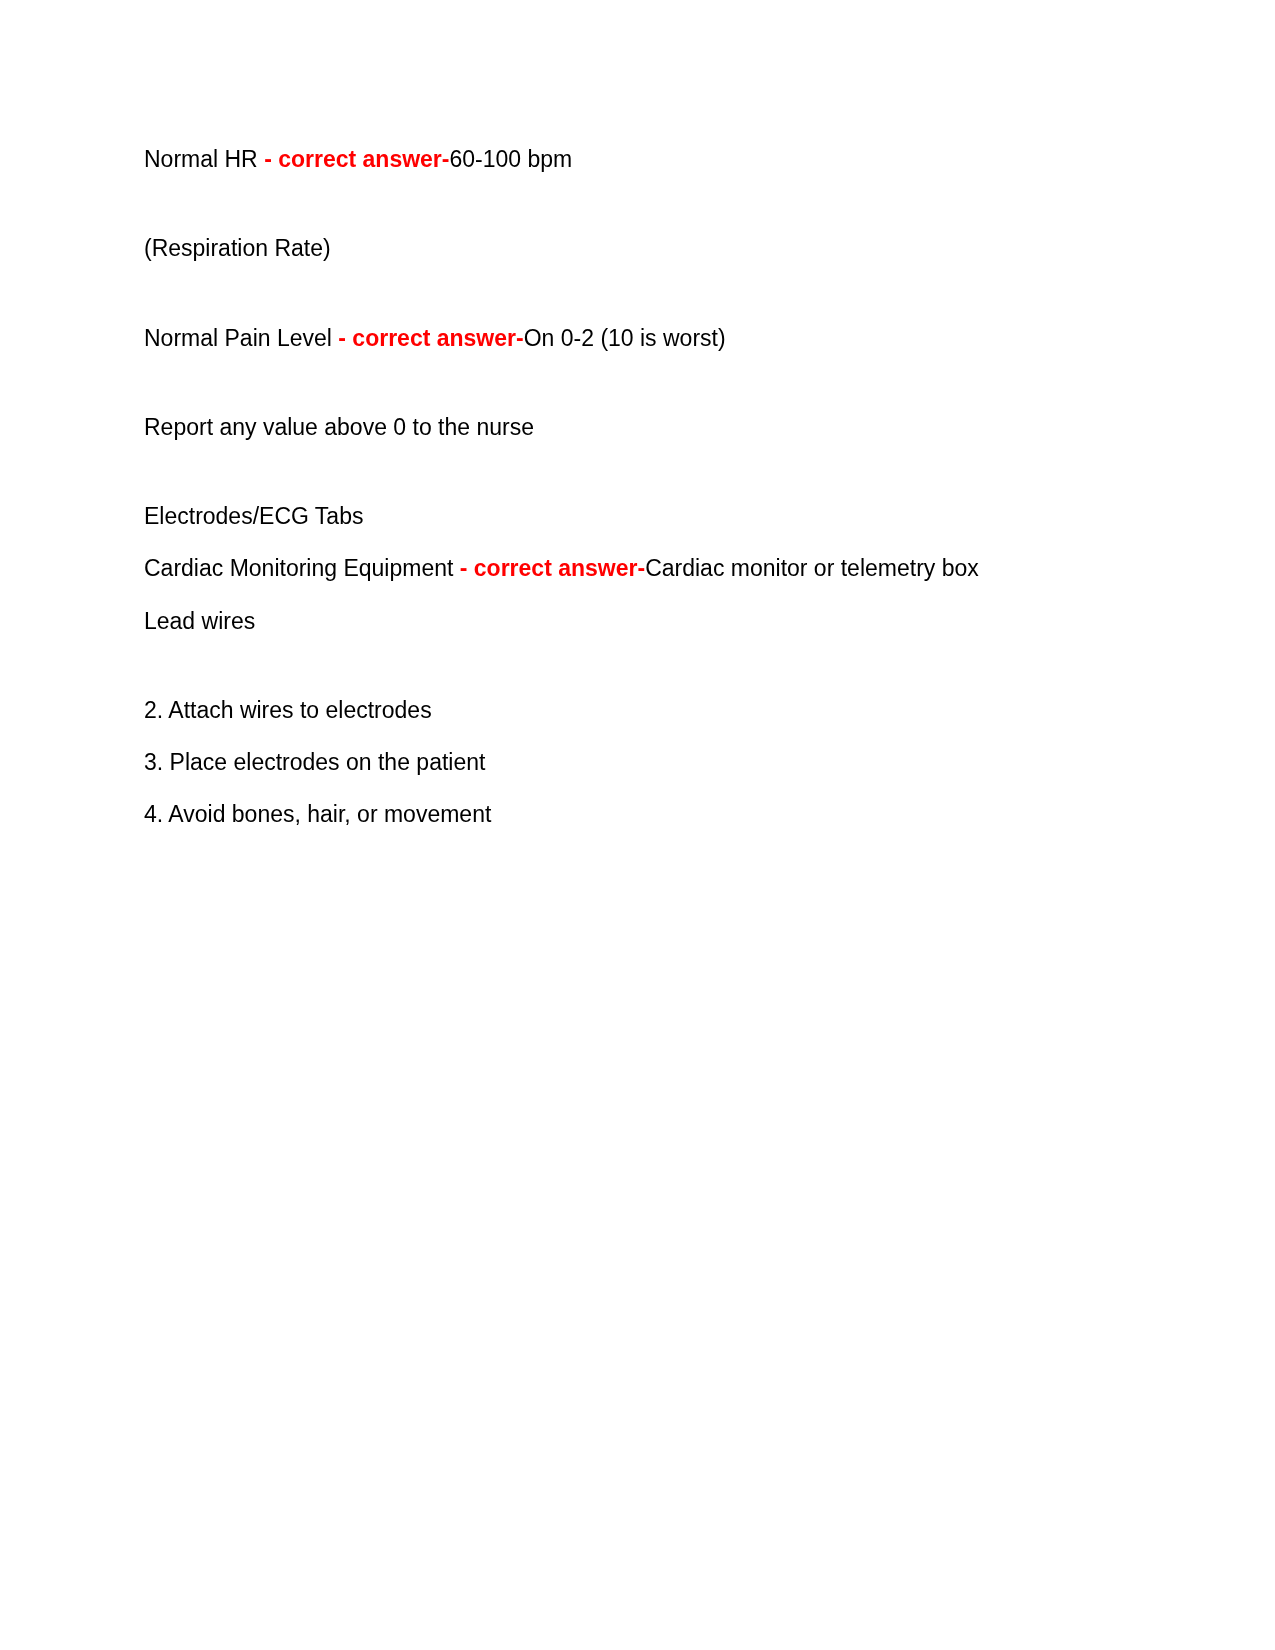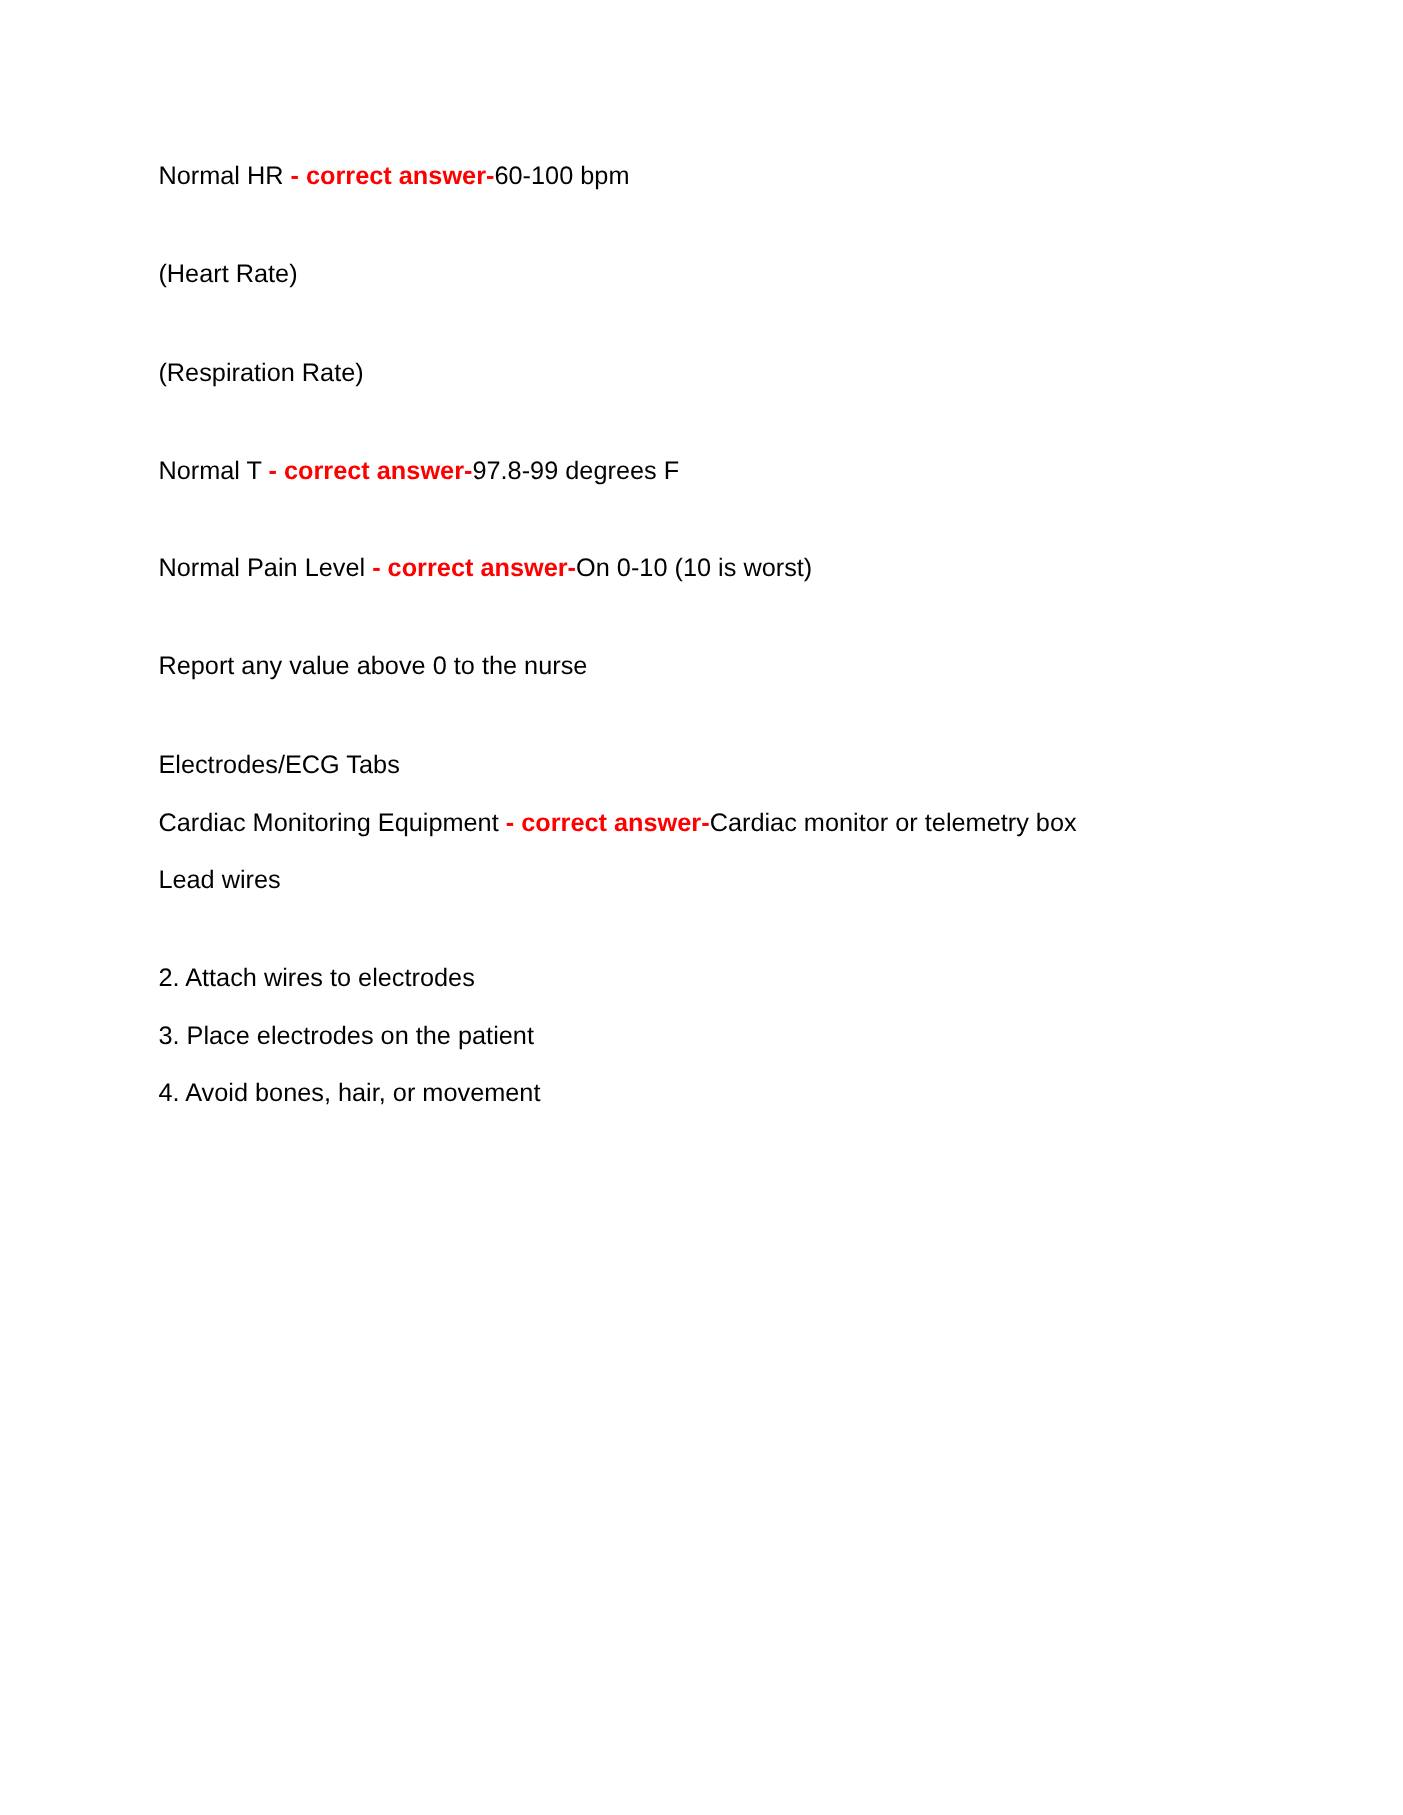--- a/index.html
+++ b/index.html
@@ -40,30 +40,24 @@
   }
 </style>
 </head>
 <body>
 
 <main class="page" id="document-page">
     <div class="block">
       <p><span class="seg-normal">Normal HR </span><span class="seg-marker">- correct answer-</span><span class="seg-normal">60-100 bpm</span></p>
     </div>
     <div class="block">
-      <p><span class="seg-normal">(Heart Rate)</span></p>
-    </div>
-    <div class="block">
       <p><span class="seg-normal">(Respiration Rate)</span></p>
     </div>
     <div class="block">
-      <p><span class="seg-normal">Normal T </span><span class="seg-marker">- correct answer-</span><span class="seg-normal">97.8-99 degrees F</span></p>
-    </div>
-    <div class="block">
-      <p><span class="seg-normal">Normal Pain Level </span><span class="seg-marker">- correct answer-</span><span class="seg-normal">On 0-10 (10 is worst)</span></p>
+      <p><span class="seg-normal">Normal Pain Level </span><span class="seg-marker">- correct answer-</span><span class="seg-normal">On 0-2 (10 is worst)</span></p>
     </div>
     <div class="block">
       <p><span class="seg-normal">Report any value above 0 to the nurse</span></p>
     </div>
     <div class="block">
       <p><span class="seg-normal">Electrodes/ECG Tabs</span></p>
       <p><span class="seg-normal">Cardiac Monitoring Equipment </span><span class="seg-marker">- correct answer-</span><span class="seg-normal">Cardiac monitor or telemetry box</span></p>
       <p><span class="seg-normal">Lead wires</span></p>
     </div>
     <div class="block">

